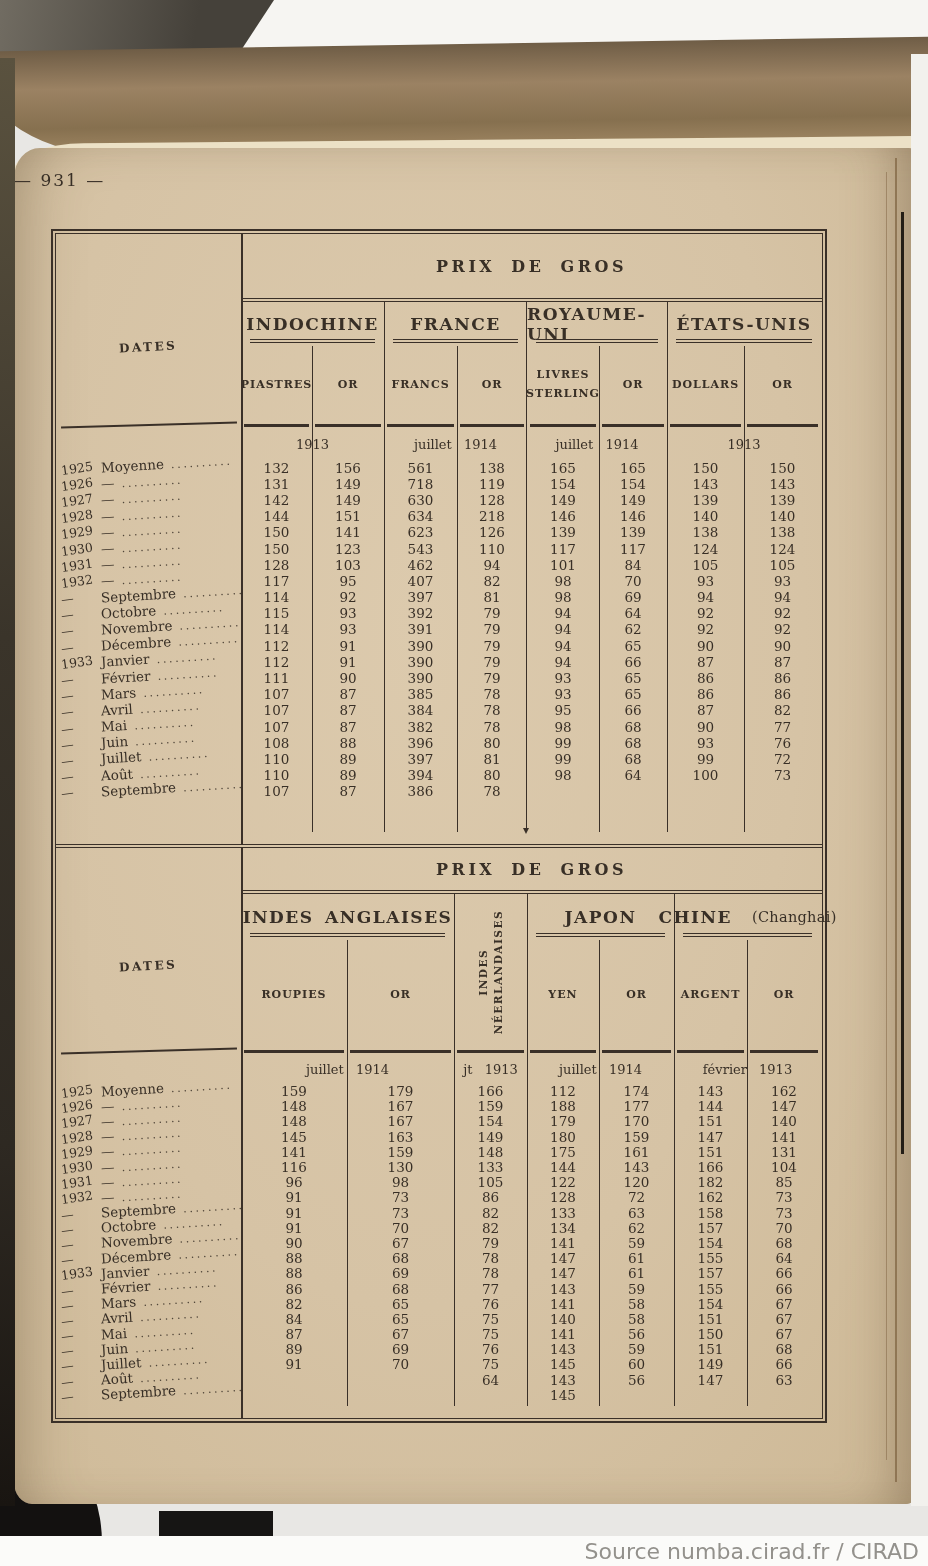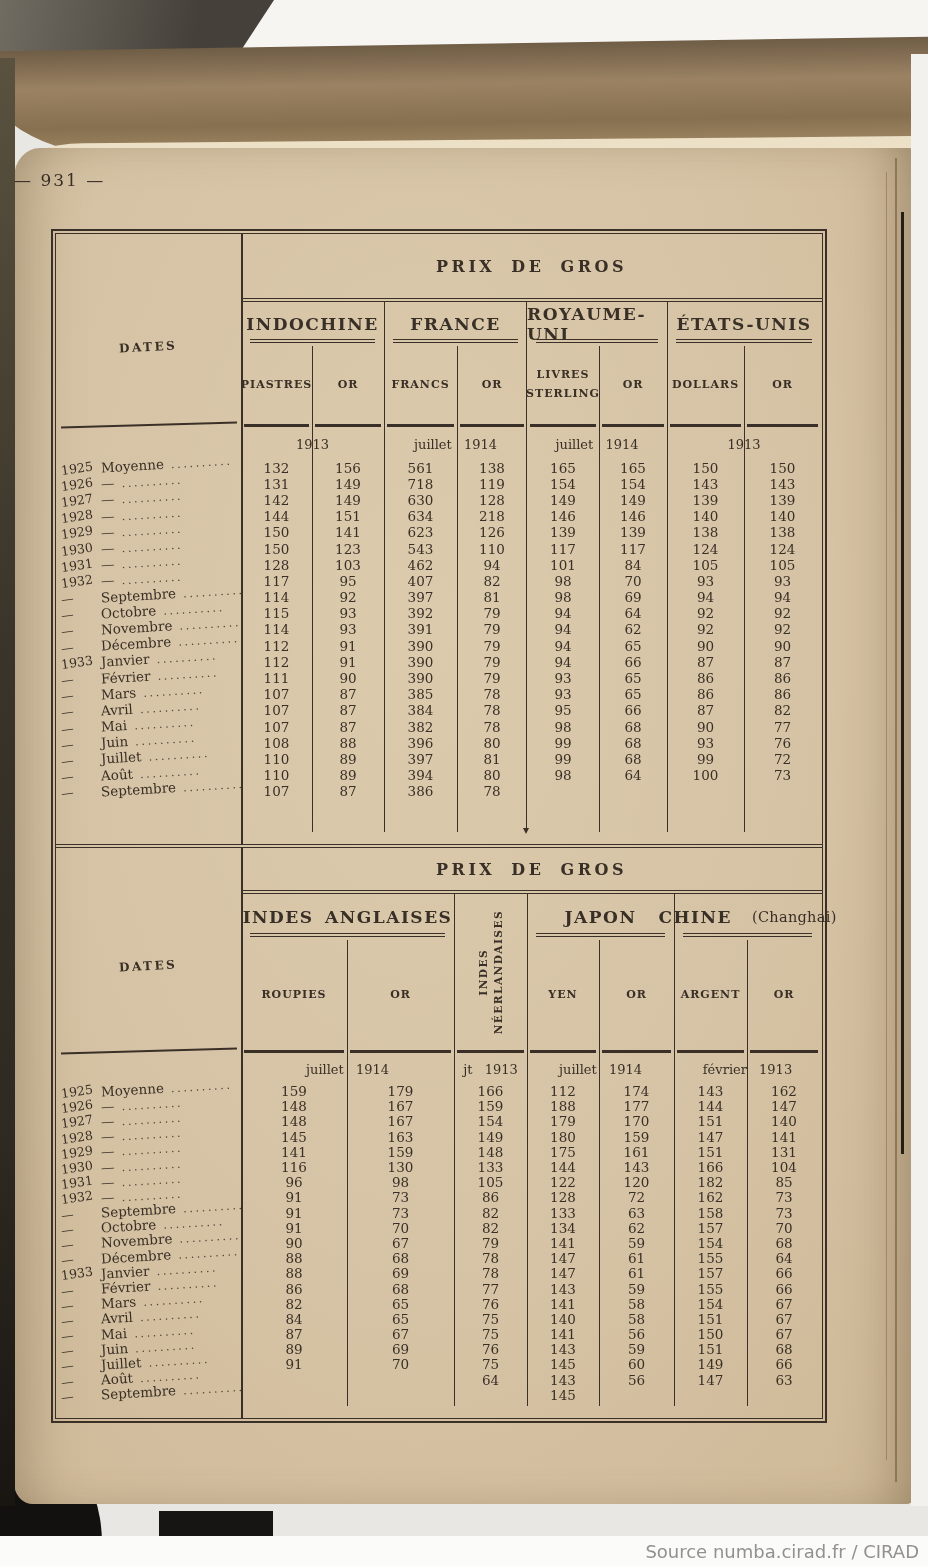--- a/index.html
+++ b/index.html
@@ -21,21 +21,21 @@
   .blob{position:absolute;left:-14px;top:1418px;width:116px;height:148px;background:#131110;
     border-top-right-radius:105px 125px;}
   .black-rect{position:absolute;left:159px;top:1511px;width:114px;height:55px;background:#161514;}
   .r-white{position:absolute;left:911px;top:54px;width:17px;height:1452px;background:#f2f1ed;}
   .r-line1{position:absolute;left:886px;top:172px;width:1px;height:1288px;background:rgba(125,98,64,.5);}
   .r-line2{position:absolute;left:895px;top:158px;width:2px;height:1324px;background:rgba(133,106,72,.8);}
   .r-black{position:absolute;left:901px;top:212px;width:3px;height:942px;background:#241e16;}
 
   .footer-strip{position:absolute;left:0;top:1536px;width:928px;height:30px;background:#fbfbf9;
     display:flex;align-items:center;justify-content:flex-end;padding-right:9px;box-sizing:border-box;
-    font-family:"DejaVu Sans",sans-serif;font-size:18px;color:#93918c;}
+    font-family:"DejaVu Sans",sans-serif;font-size:22px;color:#93918c;}
 
   
   .page{position:absolute;left:14px;top:148px;width:899px;height:1356px;
     background:radial-gradient(ellipse at 45% 35%,#dccaad 0%,#d6c3a5 55%,#cdb895 100%);
     border-radius:26px 4px 6px 18px / 30px 4px 6px 22px;
     box-shadow:inset 42px 10px 60px -34px rgba(90,70,45,.38), inset -46px -8px 54px -32px rgba(90,70,45,.42);
     color:#382f26;}
   .pageno{position:absolute;left:0;right:84px;top:22px;text-align:left;
     font-size:17px;letter-spacing:2px;}
   .doc-title{position:absolute;left:0;right:60px;top:58px;text-align:center;

